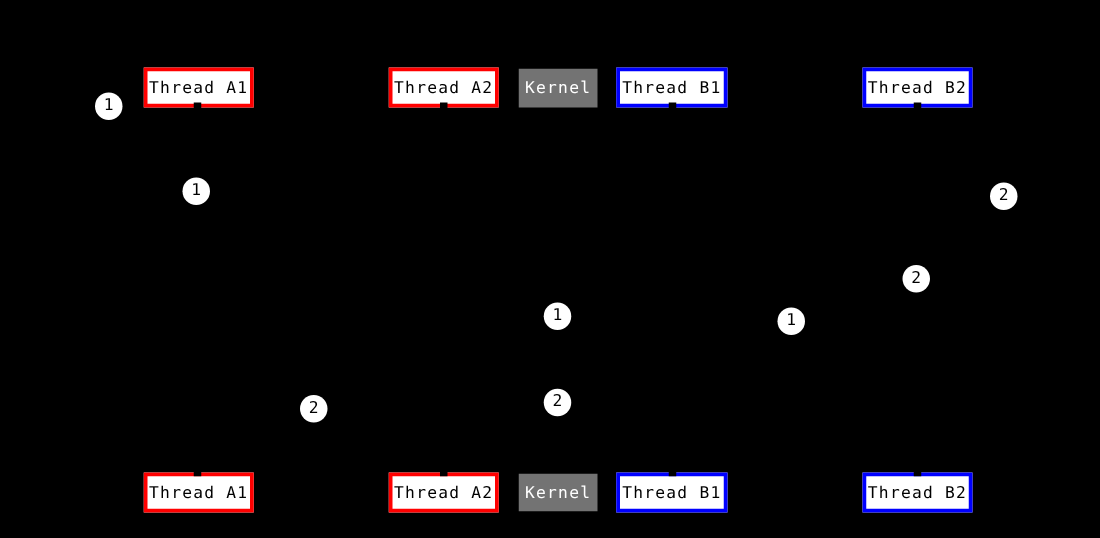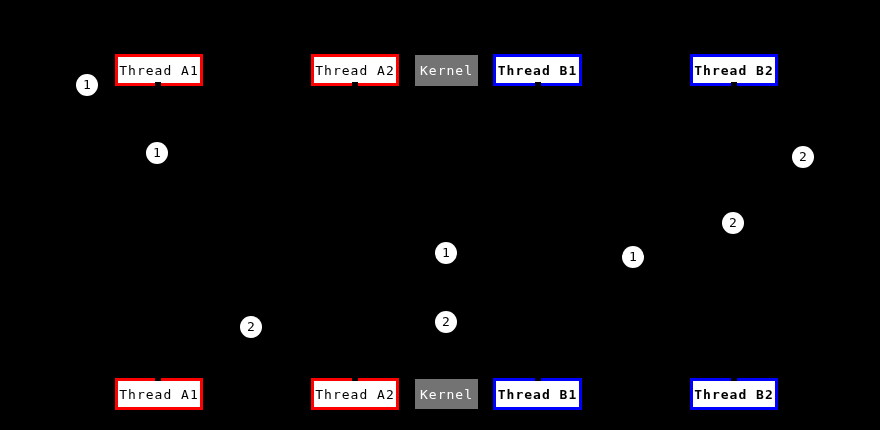--- a/index.html
+++ b/index.html
@@ -27,21 +27,20 @@
   }
   .red-outline {
     background: #ffffff;
     border: 3px solid #ff0000;
     color: #000000;
   }
   .blue-outline {
     background: #ffffff;
     border: 3px solid #0000ff;
     color: #000000;
-    font-weight: bold;
   }
   .blue-filled {
     background: #737373;
     border: none;
     color: #ffffff;
   }
   .notch {
     position: absolute;
     width: 6px;
     height: 5px;

